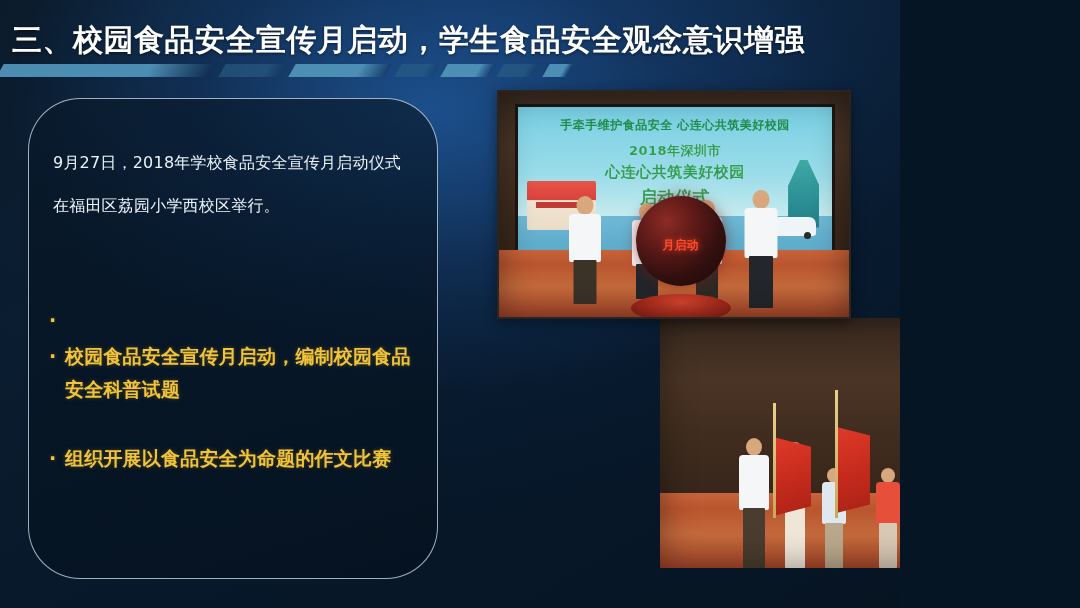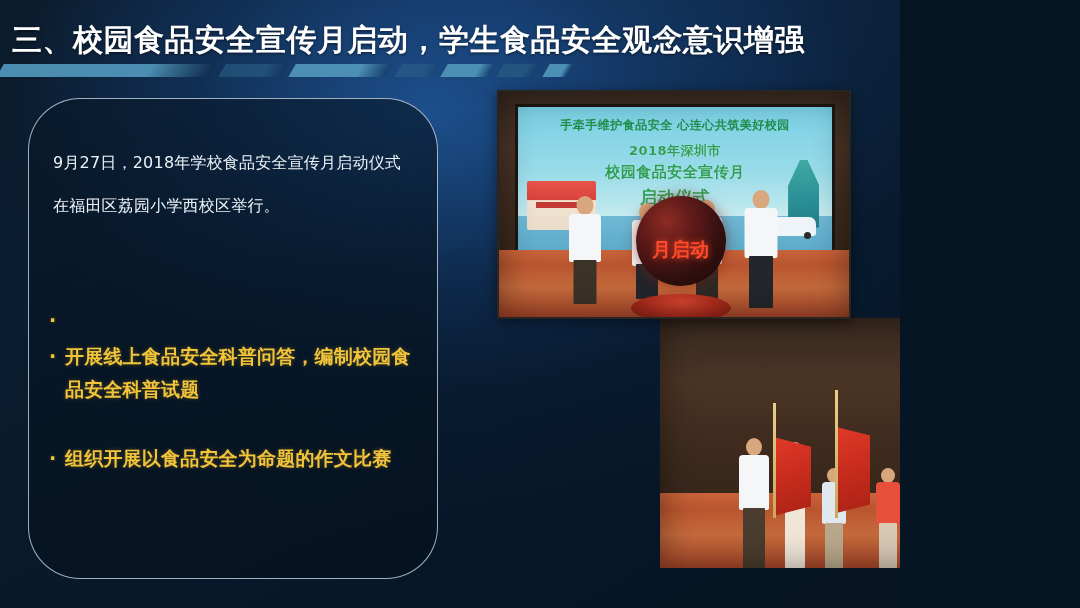--- a/index.html
+++ b/index.html
@@ -310,21 +310,21 @@
     <div class="lead-para">9月27日，2018年学校食品安全宣传月启动仪式在福田区荔园小学西校区举行。</div>
 
     <div class="bullet-list">
 
       <div class="bullet-item">
         <span class="bullet-dot">·</span>
       </div>
 
       <div class="bullet-item">
         <span class="bullet-dot">·</span>
-        <span>开展线上食品安全科普问答，编制校园食品安全科普试题</span>
+        <span>校园食品安全宣传月启动，编制校园食品安全科普试题</span>
       </div>
 
       <div class="bullet-item">
         <span class="bullet-dot">·</span>
         <span>组织开展以食品安全为命题的作文比赛</span>
       </div>
 
     </div>
   </div>
 
@@ -382,21 +382,21 @@
       <div class="led-screen" style="left:16px; top:12px; right:14px; height:68%;">
         <div class="led-sky"></div>
         <div class="led-road"></div>
 
         <div class="led-school" style="left:3%; bottom:16%; width:22%; height:34%;"></div>
         <div class="led-tower" style="right:4%; bottom:18%; width:10%; height:46%;"></div>
         <div class="led-car" style="right:5%; bottom:12%; width:54px; height:19px;"></div>
 
         <div class="banner-line" style="top:7%; font-size:12px;">手牵手维护食品安全 心连心共筑美好校园</div>
         <div class="banner-line alt" style="top:24%; font-size:13px;">2018年深圳市</div>
-        <div class="banner-line alt" style="top:38%; font-size:15px;">校园食品安全宣传月</div>
+        <div class="banner-line alt" style="top:38%; font-size:15px;">心连心共筑美好校园</div>
         <div class="banner-line alt" style="top:54%; font-size:17px;">启动仪式</div>
       </div>
 
       <div class="stage-floor" style="height:30%;"></div>
 
       <div class="person" style="left:20%; bottom:6%; width:32px; height:108px;">
         <div class="p-head" style="top:0; width:17px; height:19px;"></div>
         <div class="p-body" style="top:18px; width:32px; height:48px;"></div>
         <div class="p-legs" style="top:64px; width:23px; height:44px; background:#3b3228;"></div>
       </div>
@@ -413,21 +413,21 @@
         <div class="p-legs" style="top:62px; width:22px; height:42px; background:#2f2a24;"></div>
       </div>
 
       <div class="person" style="left:70%; bottom:4%; width:33px; height:118px;">
         <div class="p-head" style="top:0; width:17px; height:19px;"></div>
         <div class="p-body" style="top:18px; width:33px; height:50px;"></div>
         <div class="p-legs" style="top:66px; width:24px; height:52px;"></div>
       </div>
 
       <div class="gold-ball" style="left:39%; top:46%; width:90px; height:90px;">
-        <div class="gold-ball-text" style="font-size:19px;">月启动</div>
+        <div class="gold-ball-text" style="font-size:12px;">月启动</div>
       </div>
       <div class="ball-skirt" style="left:52%; bottom:-2%; width:100px; height:28px;"></div>
 
       <div class="photo-vignette"></div>
     </div>
   </div>
 
 </div>
 
 </body></html>

